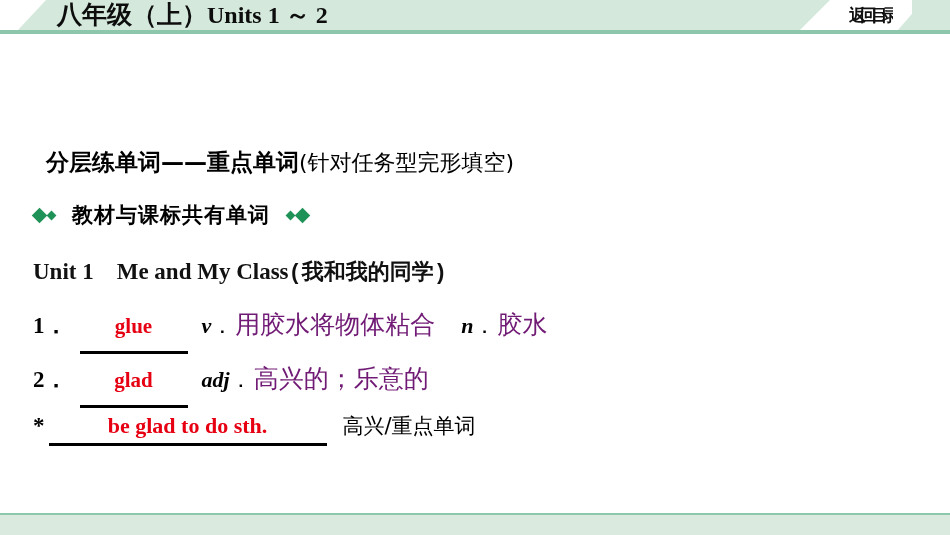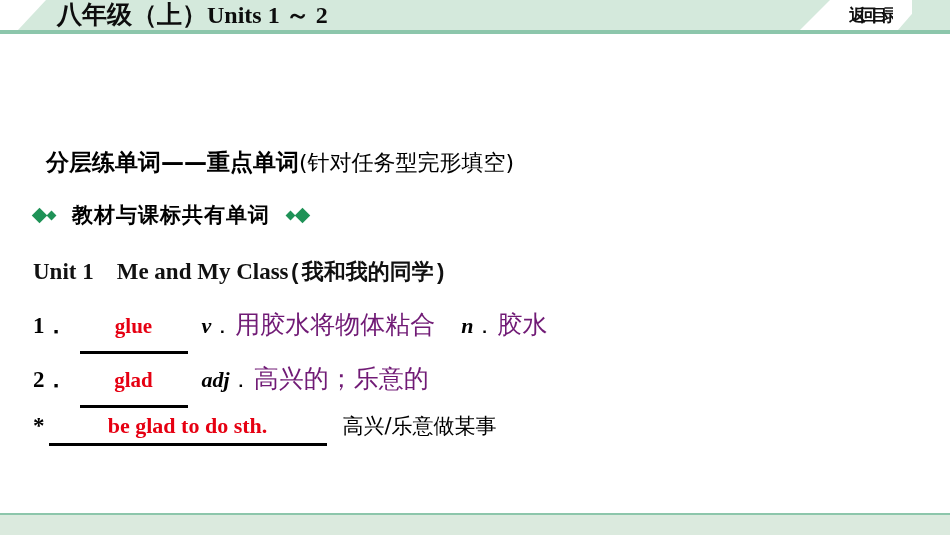--- a/index.html
+++ b/index.html
@@ -311,18 +311,18 @@
       <span class="diamond dia-big"></span>
     </span>
   </div>
 
   <div class="unit-line"><span>Unit 1　Me and My Class</span><span class="cn">(我和我的同学)</span></div>
 
   <div class="entry entry-1"><span class="idx">1．</span><span class="blank blank-short">glue</span><span class="pos"><span>v</span><span class="pos-dot">．</span></span><span class="meaning">用胶水将物体粘合</span><span class="pos meaning-gap"><span>n</span><span class="pos-dot">．</span></span><span class="meaning">胶水</span></div>
 
   <div class="entry entry-2"><span class="idx">2．</span><span class="blank blank-short">glad</span><span class="pos"><span>adj</span><span class="pos-dot">．</span></span><span class="meaning">高兴的；乐意的</span></div>
 
-  <div class="entry entry-3"><span class="star">*</span><span class="blank blank-long">be glad to do sth.</span><span class="meaning-plain">高兴/乐意做某事</span></div>
+  <div class="entry entry-3"><span class="star">*</span><span class="blank blank-long">be glad to do sth.</span><span class="meaning-plain">高兴/重点单词</span></div>
 
 </div>
 
 <div class="footer-rule"></div>
 <div class="footer-band"></div>
 
 </body></html>

